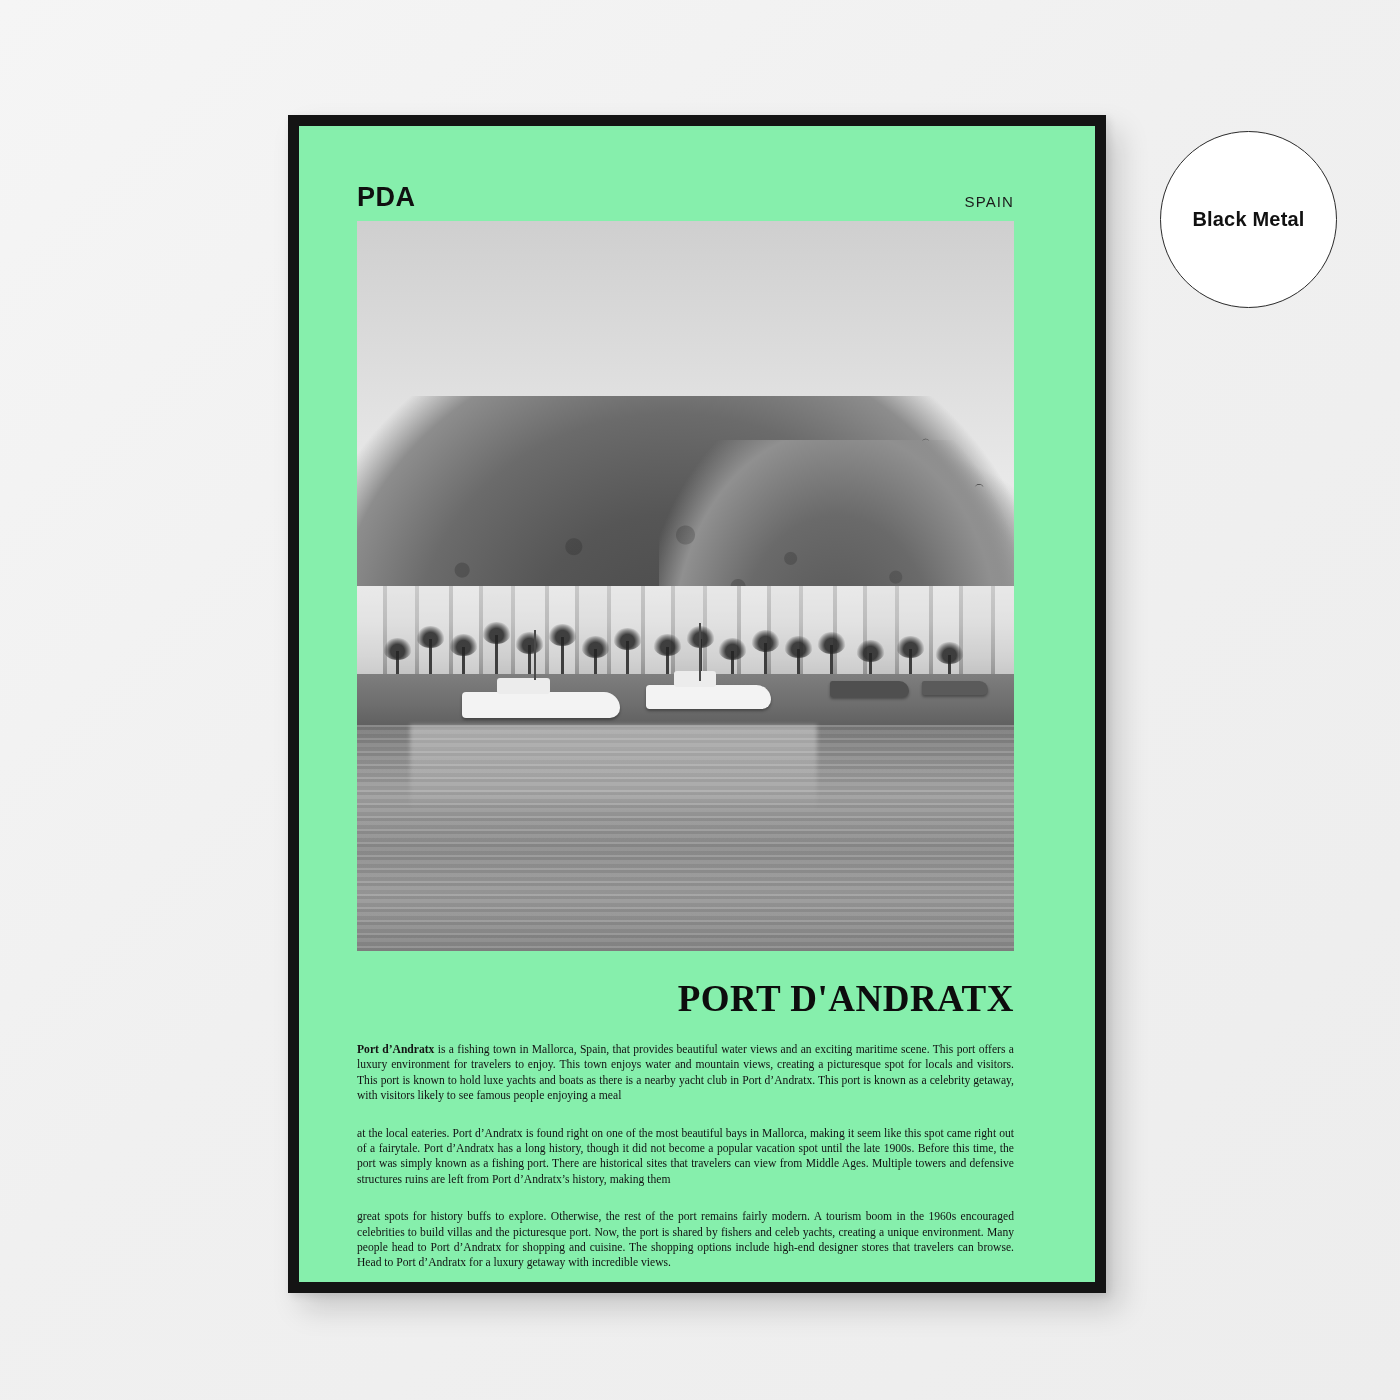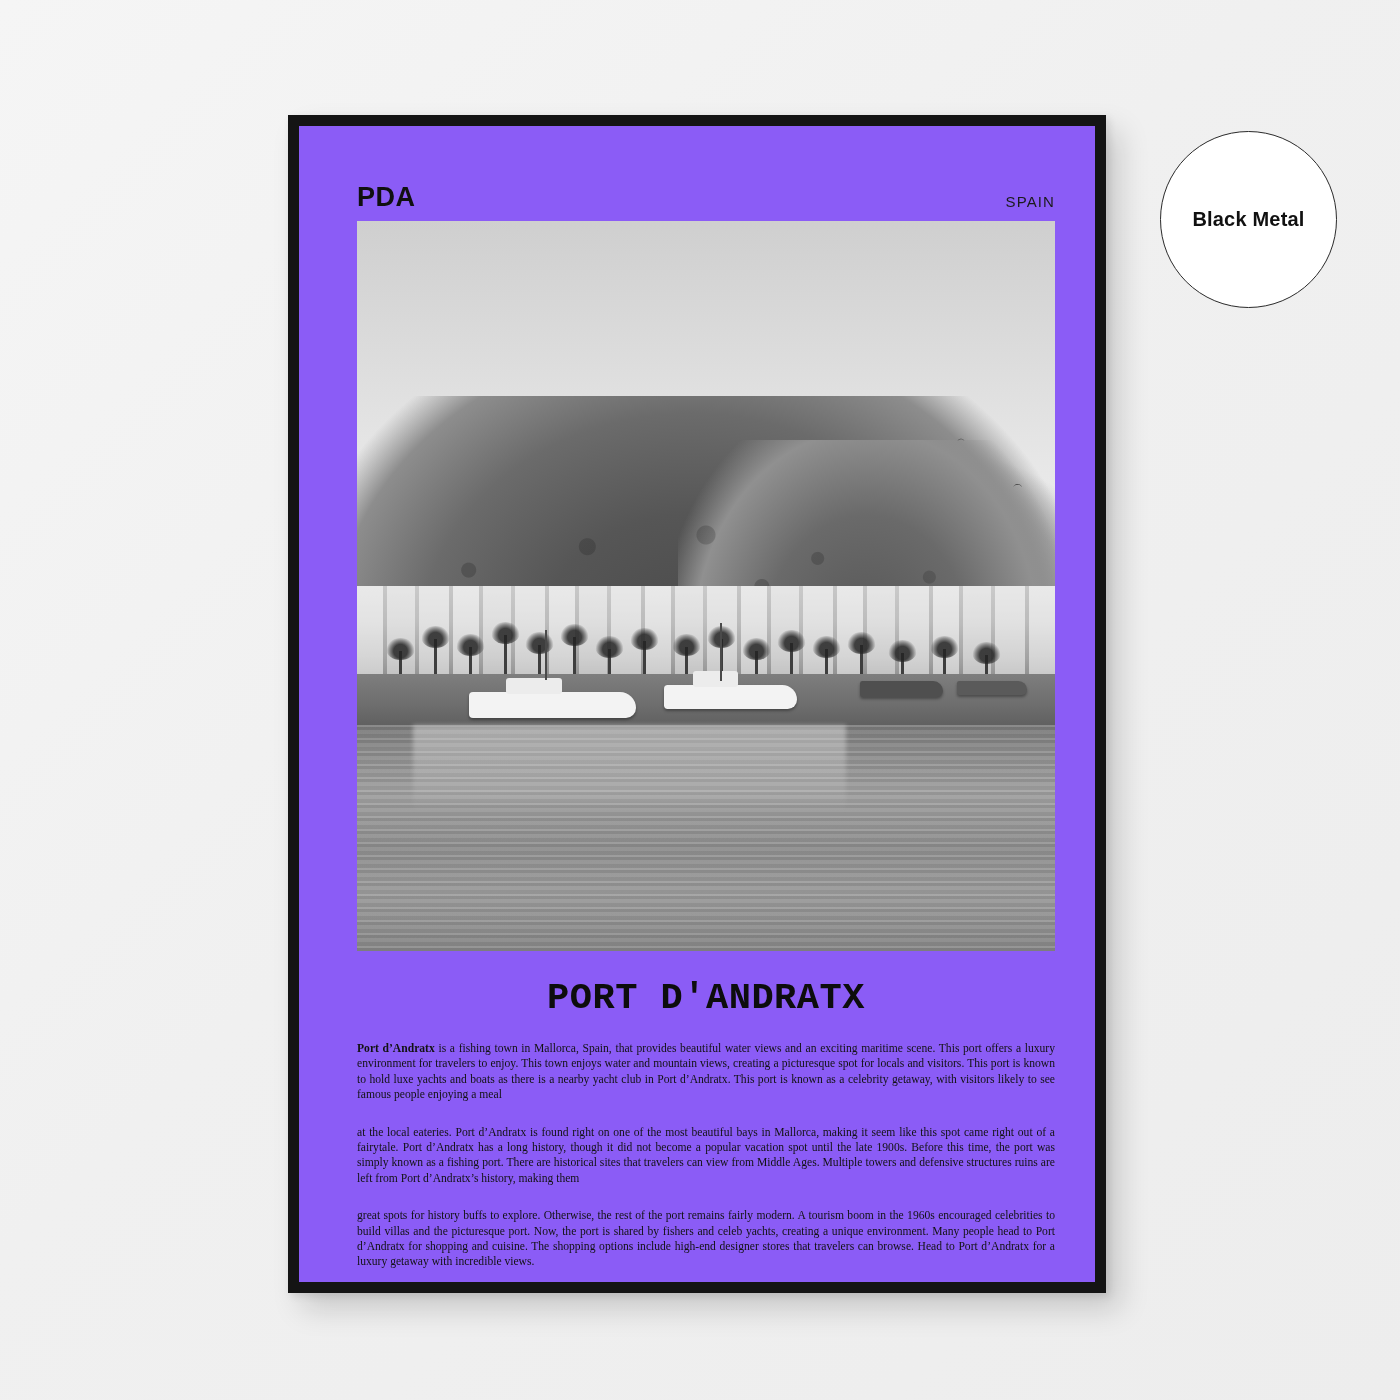--- a/index.html
+++ b/index.html
@@ -30,24 +30,24 @@
     width: 818px;
     height: 1178px;
     background: #141414;
     padding: 11px;
     box-sizing: border-box;
     box-shadow: 14px 16px 28px rgba(0,0,0,0.16), 3px 3px 8px rgba(0,0,0,0.10);
   }
   #frame-inner {
     width: 100%;
     height: 100%;
-    background: #8b5cf6;
+    background: #86efac;
     position: relative;
     box-sizing: border-box;
-    padding: 58px 40px 0 58px;
+    padding: 58px 81px 0 58px;
   }
 
   
   .poster-head {
     display: flex;
     align-items: flex-end;
     justify-content: space-between;
     margin-bottom: 10px;
   }
   .poster-code {
@@ -173,22 +173,22 @@
   }
   .reflect {
     position:absolute; left:8%; top:69%; width:62%; height:12%;
     background: linear-gradient(180deg, rgba(255,255,255,.38) 0%, rgba(255,255,255,0) 100%);
     filter: blur(2px);
   }
   .gull { position:absolute; color:#3a3a3a; font-size:10px; }
 
   
   .poster-title {
-    text-align: center;
-    font-family: Liberation Mono, monospace;
+    text-align: right;
+    font-family: Liberation Serif, serif;
     font-weight: 700;
     font-size: 37px;
     letter-spacing: 0.5px;
     color: #0d0d0d;
     margin: 26px 0 22px 0;
   }
 
   
   .poster-body {
     display: flex;

